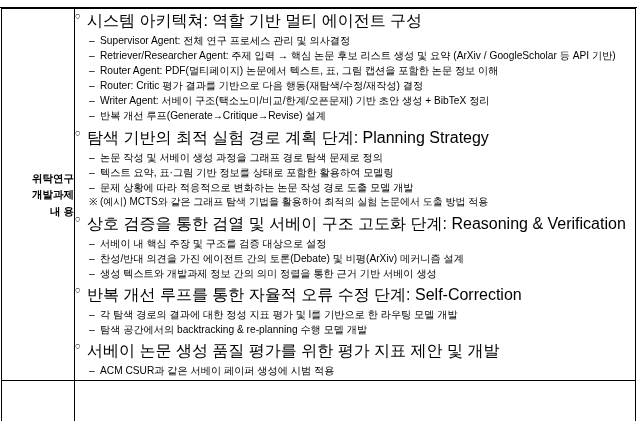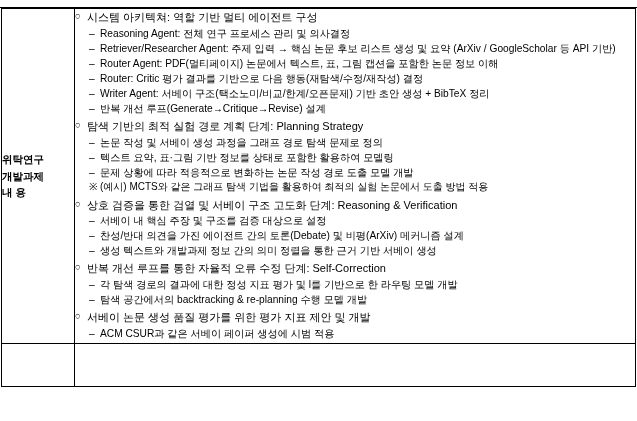--- a/index.html
+++ b/index.html
@@ -31,21 +31,21 @@
     border-collapse: collapse;
     table-layout: fixed;
   }
   table.doc td {
     border: 1px solid #000000;
     vertical-align: middle;
     padding: 0;
   }
   td.label-cell {
     width: 72px;
-    text-align: left;
+    text-align: right;
     font-size: 10.5px;
     font-weight: bold;
     line-height: 1.55;
     letter-spacing: 0px;
     padding: 2px 1px;
   }
   td.label-cell .lbl-line {
     display: block;
     white-space: nowrap;
   }
@@ -73,21 +73,21 @@
   }
   .bullet-circle {
     flex: 0 0 auto;
     width: 12px;
     font-size: 9.5px;
     line-height: 1.5;
     text-align: left;
   }
   .top-text {
     flex: 1 1 auto;
-    font-size: 11px;
+    font-size: 16px;
     line-height: 1.5;
   }
   ul.sub {
     list-style: none;
     margin: 0 0 2px 0;
     padding: 0 0 0 14px;
   }
   li.sub-item {
     display: flex;
     align-items: flex-start;
@@ -136,21 +136,21 @@
         <ul class="outline">
 
           <li class="top-item">
             <div class="row">
               <span class="bullet-circle">○</span>
               <span class="top-text">시스템 아키텍쳐: 역할 기반 멀티 에이전트 구성</span>
             </div>
             <ul class="sub">
               <li class="sub-item">
                 <span class="dash">–</span>
-                <span class="sub-text">Reasoning Agent: 전체 연구 프로세스 관리 및 의사결정</span>
+                <span class="sub-text">Supervisor Agent: 전체 연구 프로세스 관리 및 의사결정</span>
               </li>
               <li class="sub-item">
                 <span class="dash">–</span>
                 <span class="sub-text">Retriever/Researcher Agent: 주제 입력 → 핵심 논문 후보 리스트 생성 및 요약 (ArXiv / GoogleScholar 등 API 기반)</span>
               </li>
               <li class="sub-item">
                 <span class="dash">–</span>
                 <span class="sub-text">Router Agent: PDF(멀티페이지) 논문에서 텍스트, 표, 그림 캡션을 포함한 논문 정보 이해</span>
               </li>
               <li class="sub-item">

